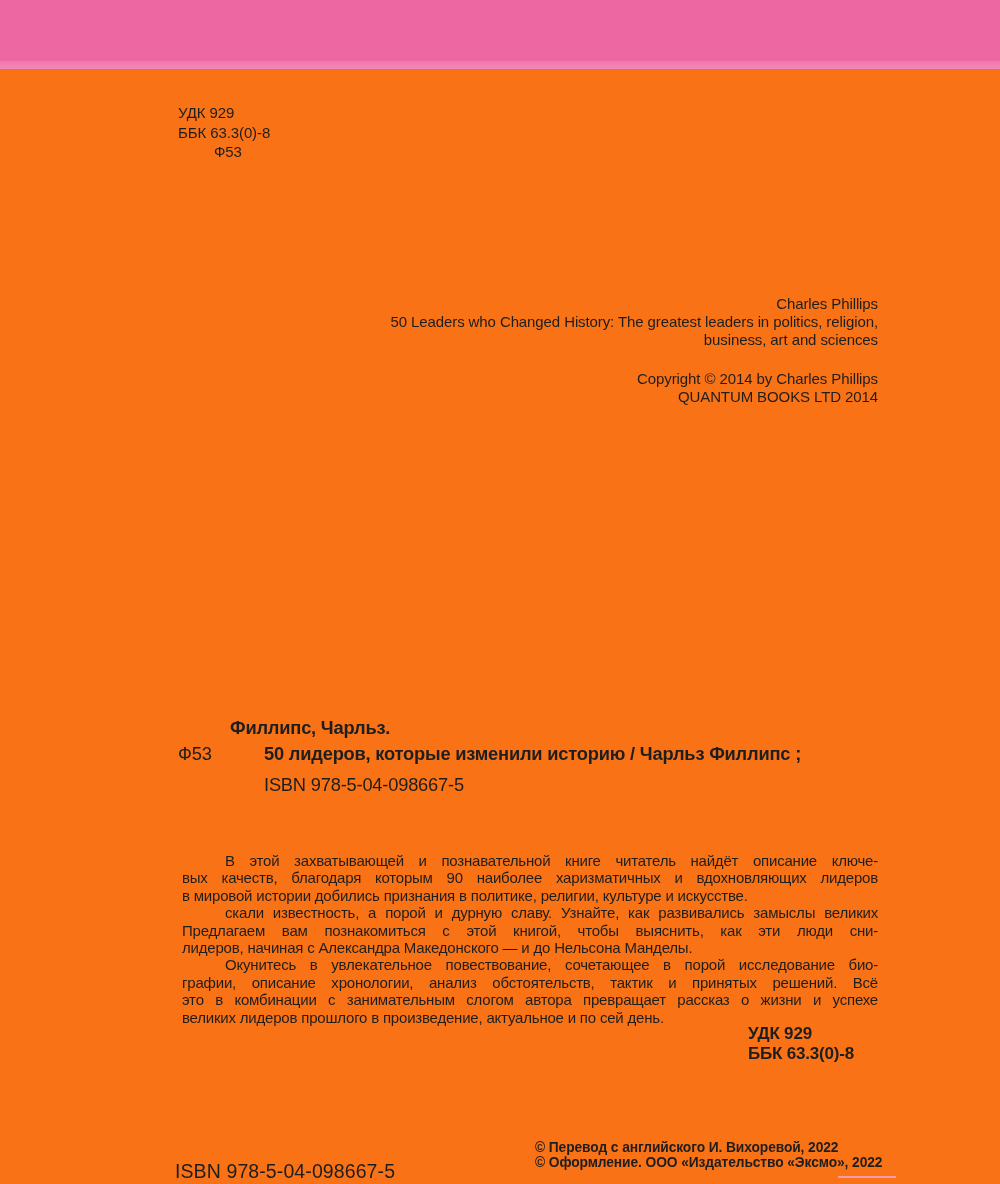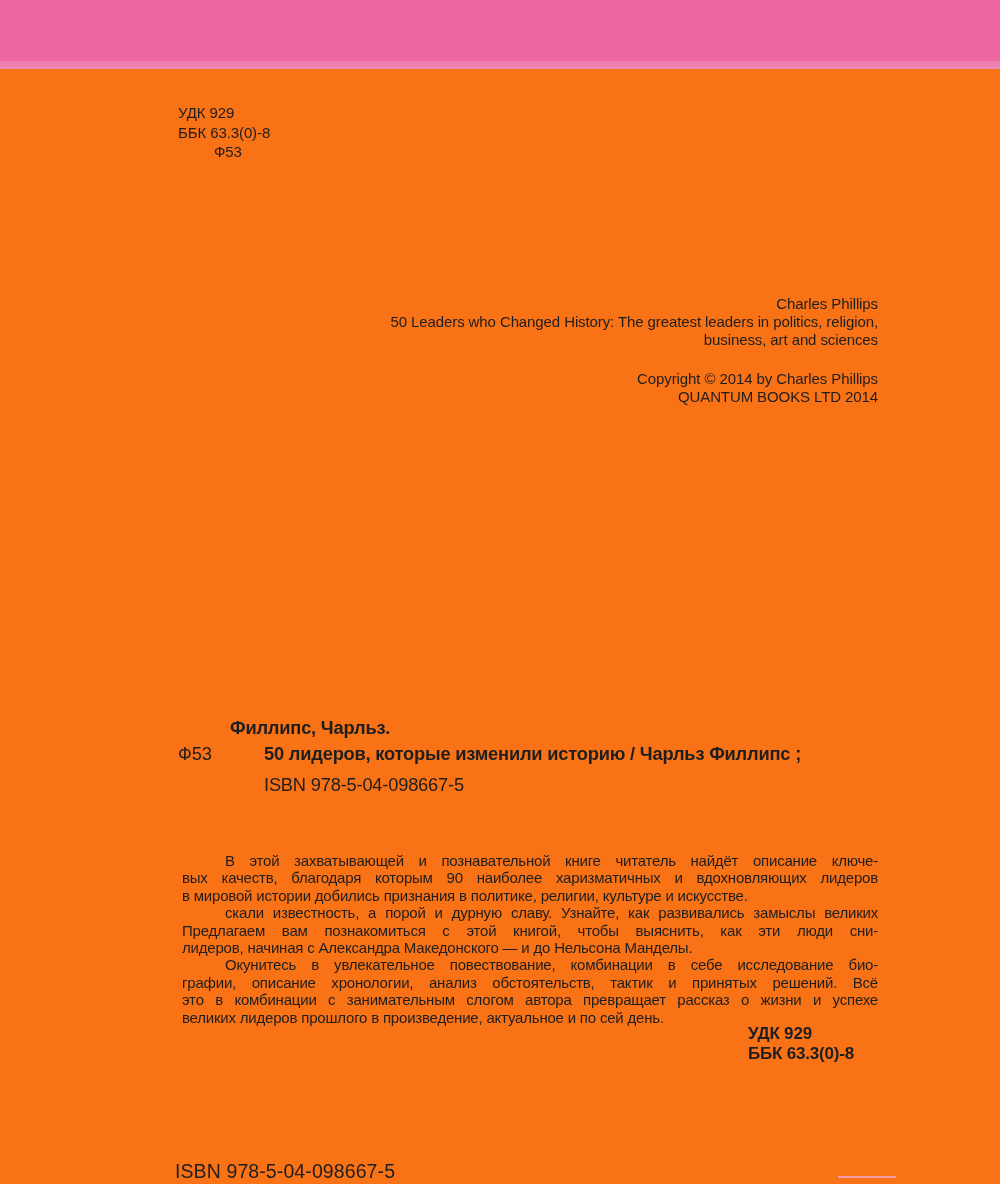--- a/index.html
+++ b/index.html
@@ -118,30 +118,34 @@
         <div class="ln">В этой захватывающей и познавательной книге читатель найдёт описание ключе-</div>
         <div class="ln">вых качеств, благодаря которым 90 наиболее харизматичных и вдохновляющих лидеров</div>
         <div class="ln">в мировой истории добились признания в политике, религии, культуре и искусстве.</div>
       </div>
     <div class="para">
         <div class="ln">скали известность, а порой и дурную славу. Узнайте, как развивались замыслы великих</div>
         <div class="ln">Предлагаем вам познакомиться с этой книгой, чтобы выяснить, как эти люди сни-</div>
         <div class="ln">лидеров, начиная с Александра Македонского — и до Нельсона Манделы.</div>
       </div>
     <div class="para">
-        <div class="ln">Окунитесь в увлекательное повествование, комбинации в себе исследование био-</div>
+        <div class="ln">Окунитесь в увлекательное повествование, сочетающее в порой исследование био-</div>
         <div class="ln">графии, описание хронологии, анализ обстоятельств, тактик и принятых решений. Всё</div>
         <div class="ln">это в комбинации с занимательным слогом автора превращает рассказ о жизни и успехе</div>
         <div class="ln">великих лидеров прошлого в произведение, актуальное и по сей день.</div>
       </div>
   </div>
 
   <div class="bottom-codes">
       <div class="ln">УДК 929</div>
       <div class="ln">ББК 63.3(0)-8</div>
     </div>
 
   <div class="footer-isbn">ISBN 978-5-04-098667-5</div>
 
+  <div class="footer-copy">
+      <div class="ln">© Перевод с английского И. Вихоревой, 2022</div>
+      <div class="ln">© Оформление. ООО «Издательство «Эксмо», 2022</div>
+    </div>
 
   <div class="underline-artifact"></div>
 
 </div>
 
 </body></html>

